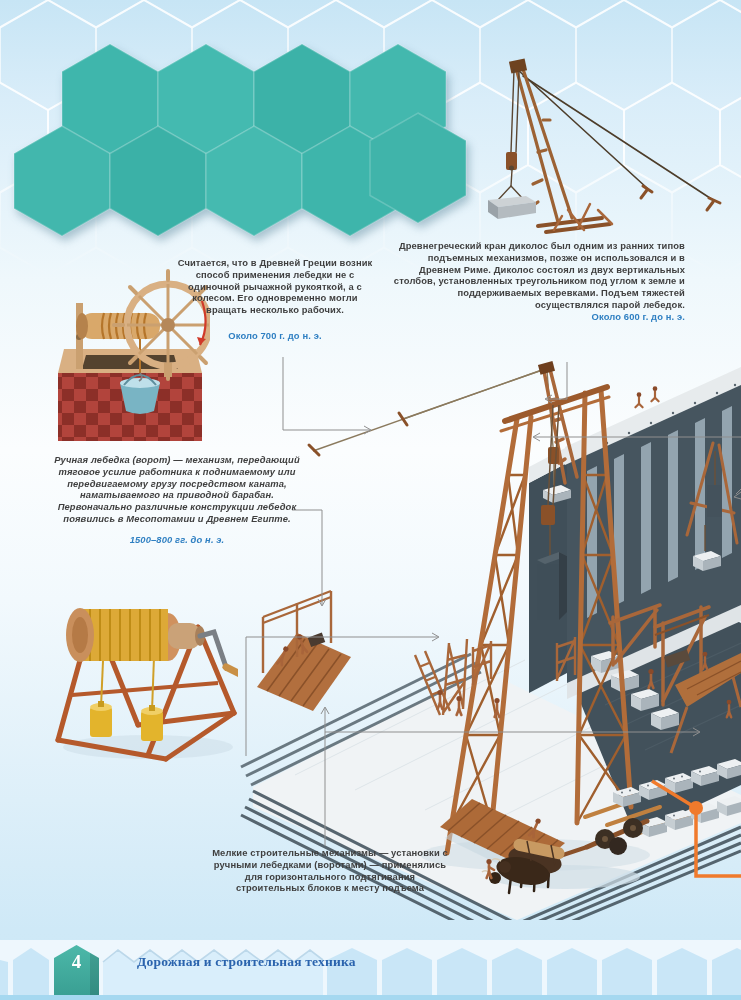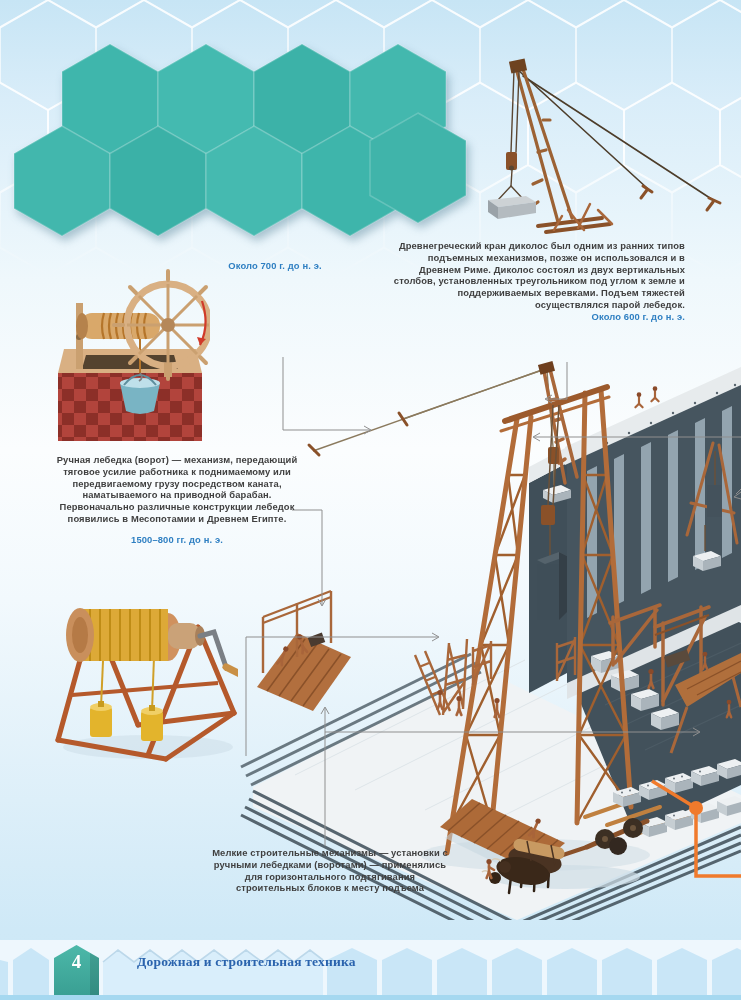--- a/index.html
+++ b/index.html
@@ -611,29 +611,30 @@
       <path d="M693,728 L700,732 L693,736"></path>
     </g>
 
     <g stroke="#f07a2c" stroke-width="3.5" fill="none">
       <path d="M652,781 L696,808 L696,876 L741,876"></path>
     </g>
     <circle cx="696" cy="808" r="7" fill="#f07a2c"></circle>
   </svg>
 
   <div class="note" style="left:175px;top:257px;width:200px;">
-    <div class="date" style="margin-top:3px">Около 700 г. до н. э.</div>
+    <p>Считается, что в Древней Греции возник способ применения лебедки не с одиночной рычажной рукояткой, а с колесом. Его одновременно могли вращать несколько рабочих.</p>
+    <div class="date" style="margin-top:14px">Около 700 г. до н. э.</div>
   </div>
 
   <div class="note" style="left:389px;top:240px;width:296px;text-align:right;">
     <p>Древнегреческий кран диколос был одним из ранних типов подъемных механизмов, позже он использовался и в Древнем Риме. Диколос состоял из двух вертикальных столбов, установленных треугольником под углом к земле и поддерживаемых веревками. Подъем тяжестей осуществлялся парой лебедок.</p>
     <div class="date" style="margin-top:0">Около 600 г. до н. э.</div>
   </div>
 
-  <div class="note" style="left:52px;top:454px;width:250px;">
+  <div class="note" style="left:52px;top:454px;width:250px;font-style:italic;">
     <p>Ручная лебедка (ворот) — механизм, передающий тяговое усилие работника к поднимаемому или передвигаемому грузу посредством каната, наматываемого на приводной барабан. Первоначально различные конструкции лебедок появились в Месопотамии и Древнем Египте.</p>
     <div class="date" style="margin-top:9px">1500–800 гг. до н. э.</div>
   </div>
 
 
   <div class="note" style="left:210px;top:847px;width:240px;">
     <p>Мелкие строительные механизмы — установки с ручными лебедками (воротами) — применялись для горизонтального подтягивания строительных блоков к месту подъема</p>
   </div>
 
   <svg class="abs" style="left:0;top:940px" width="741" height="60" viewBox="0 0 741 60">

